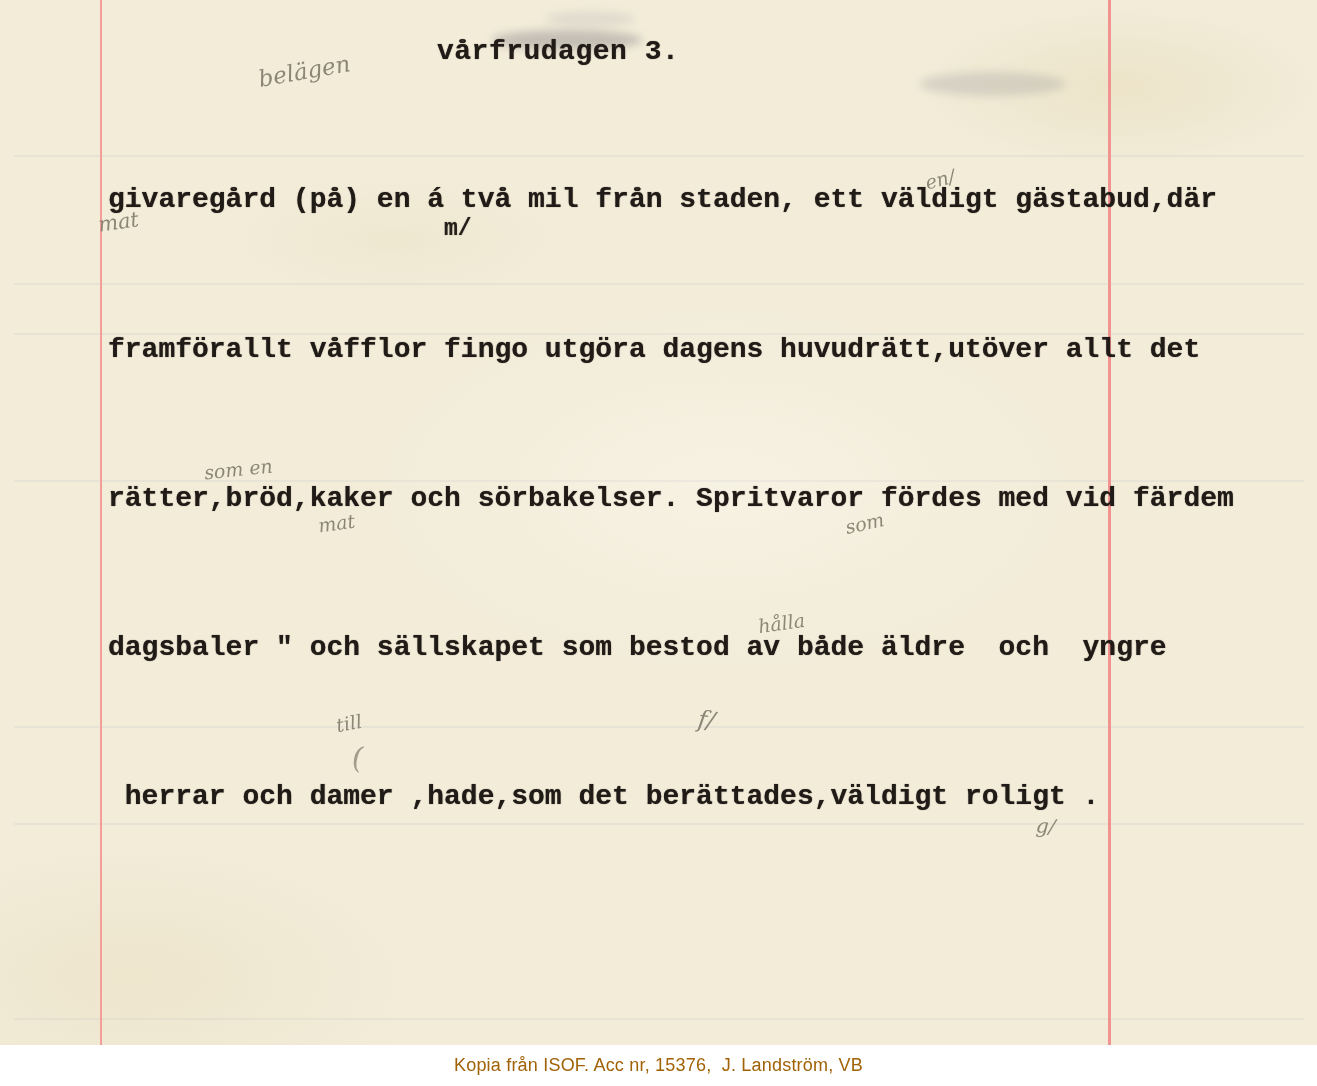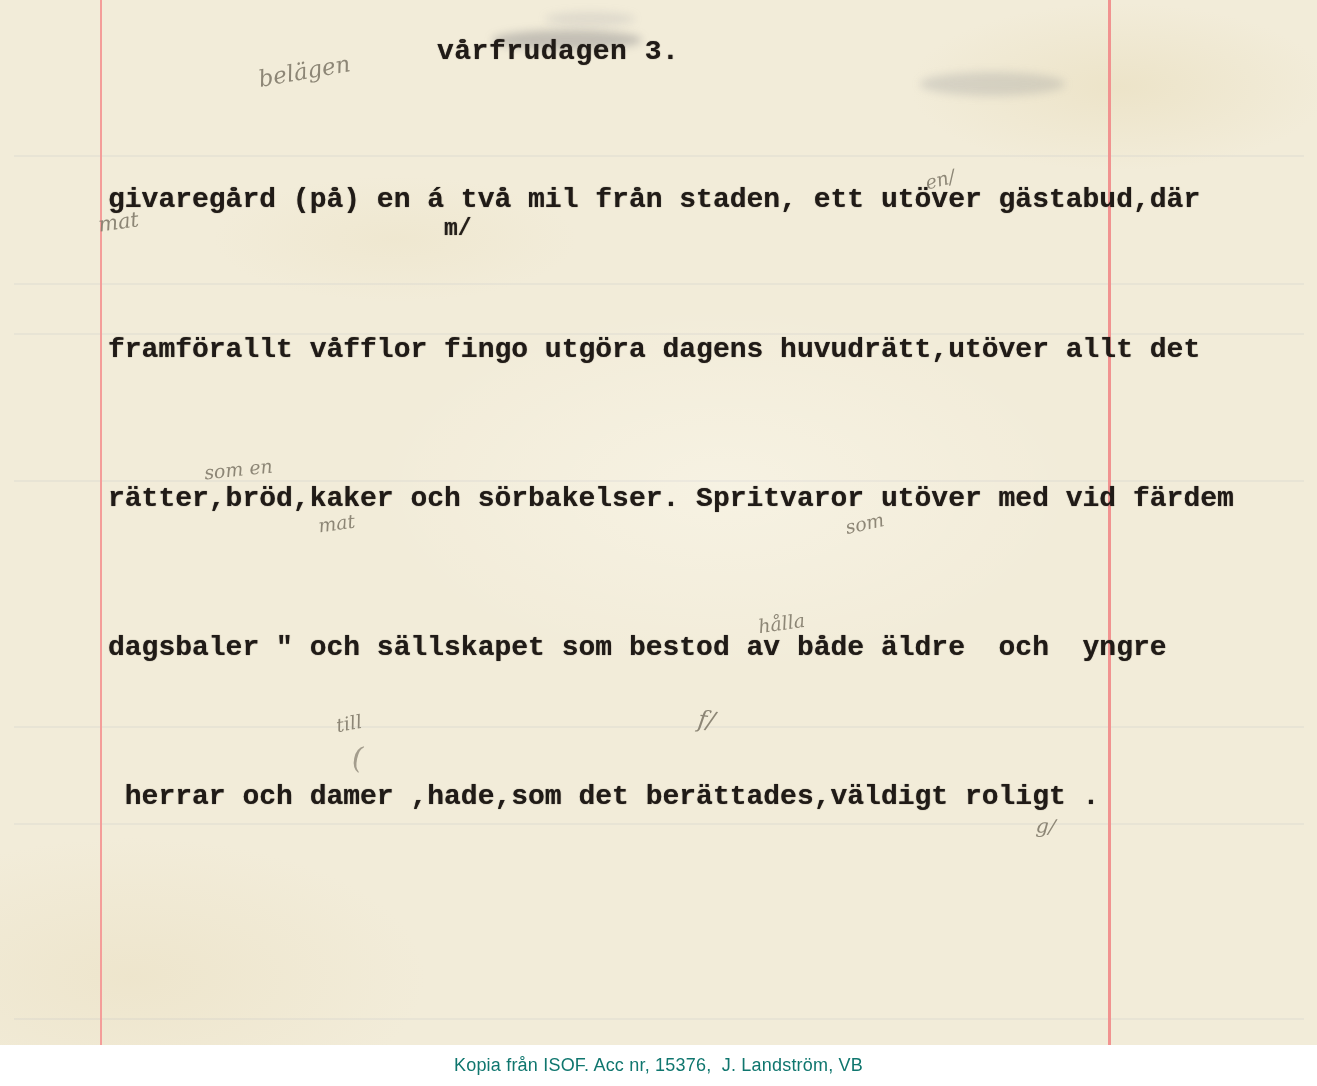--- a/index.html
+++ b/index.html
@@ -38,21 +38,21 @@
   .smudge{position:absolute;border-radius:50%;filter:blur(4px);}
   .smudge.s1{left:492px;top:30px;width:150px;height:20px;background:rgba(90,90,98,.30);}
   .smudge.s2{left:920px;top:72px;width:145px;height:24px;background:rgba(120,122,130,.22);}
   .smudge.s3{left:545px;top:12px;width:90px;height:14px;background:rgba(140,140,148,.18);}
 
   .pmark{position:absolute;color:#8a8374;font-family:"DejaVu Serif",serif;
          font-size:30px;opacity:.75;}
 
   .footer{position:absolute;left:0;top:1045px;width:1317px;height:41px;background:#ffffff;
           display:flex;align-items:center;justify-content:center;}
-  .caption{font-family:"Liberation Sans",sans-serif;font-size:18px;color:#0f766e;
+  .caption{font-family:"Liberation Sans",sans-serif;font-size:18px;color:#a16207;
            white-space:pre;letter-spacing:.2px;}
 </style>
 </head>
 <body>
 
 <div class="paper">
 
   <div class="rule" style="top:155px"></div>
   <div class="rule" style="top:283px"></div>
   <div class="rule" style="top:333px"></div>
@@ -64,23 +64,23 @@
   <div class="redline left"></div>
   <div class="redline right"></div>
 
   <div class="smudge s1"></div>
   <div class="smudge s2"></div>
   <div class="smudge s3"></div>
 
   <div class="typed title">vårfrudagen 3.</div>
 
   <div class="typed bodytext">
-    <div>givaregård (på) en á två mil från staden, ett utöver gästabud,där</div>
+    <div>givaregård (på) en á två mil från staden, ett väldigt gästabud,där</div>
     <div>framförallt våfflor fingo utgöra dagens huvudrätt,utöver allt det</div>
-    <div>rätter,bröd,kaker och sörbakelser. Spritvaror utöver med vid färdem</div>
+    <div>rätter,bröd,kaker och sörbakelser. Spritvaror fördes med vid färdem</div>
     <div>dagsbaler " och sällskapet som bestod av både äldre  och  yngre</div>
     <div> herrar och damer ,hade,som det berättades,väldigt roligt .</div>
     
     
     
     
     
     
     
     

